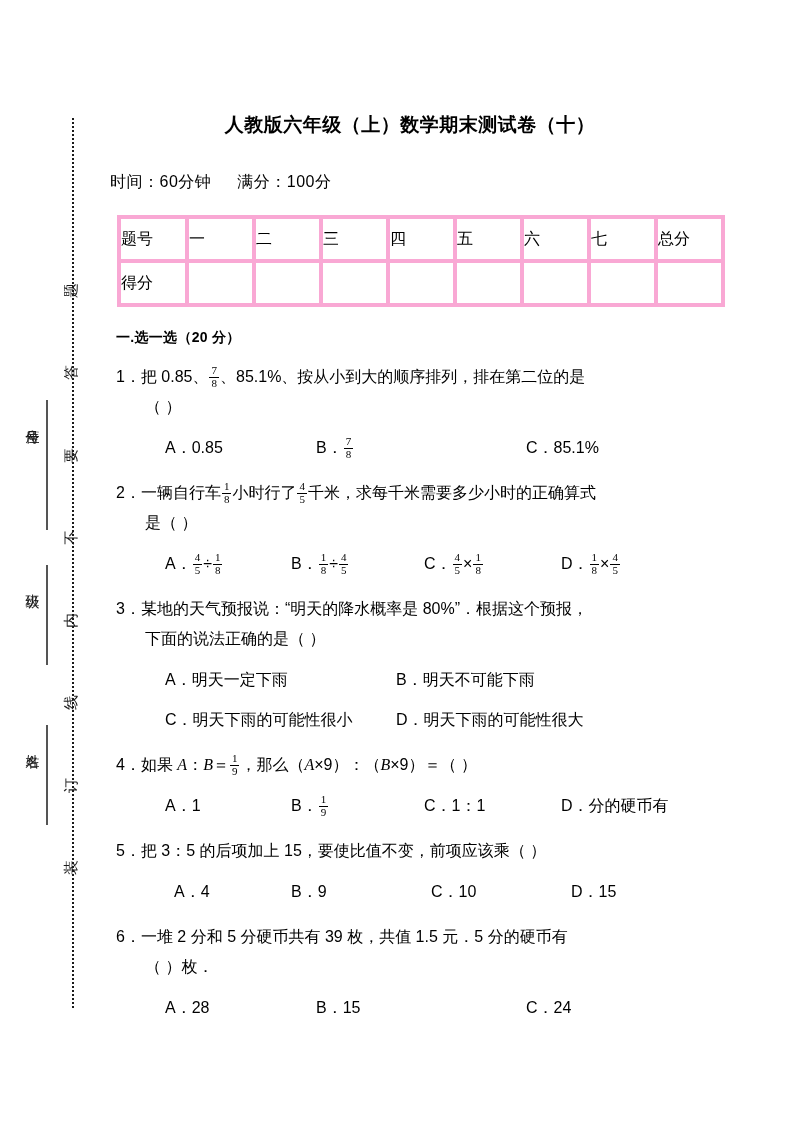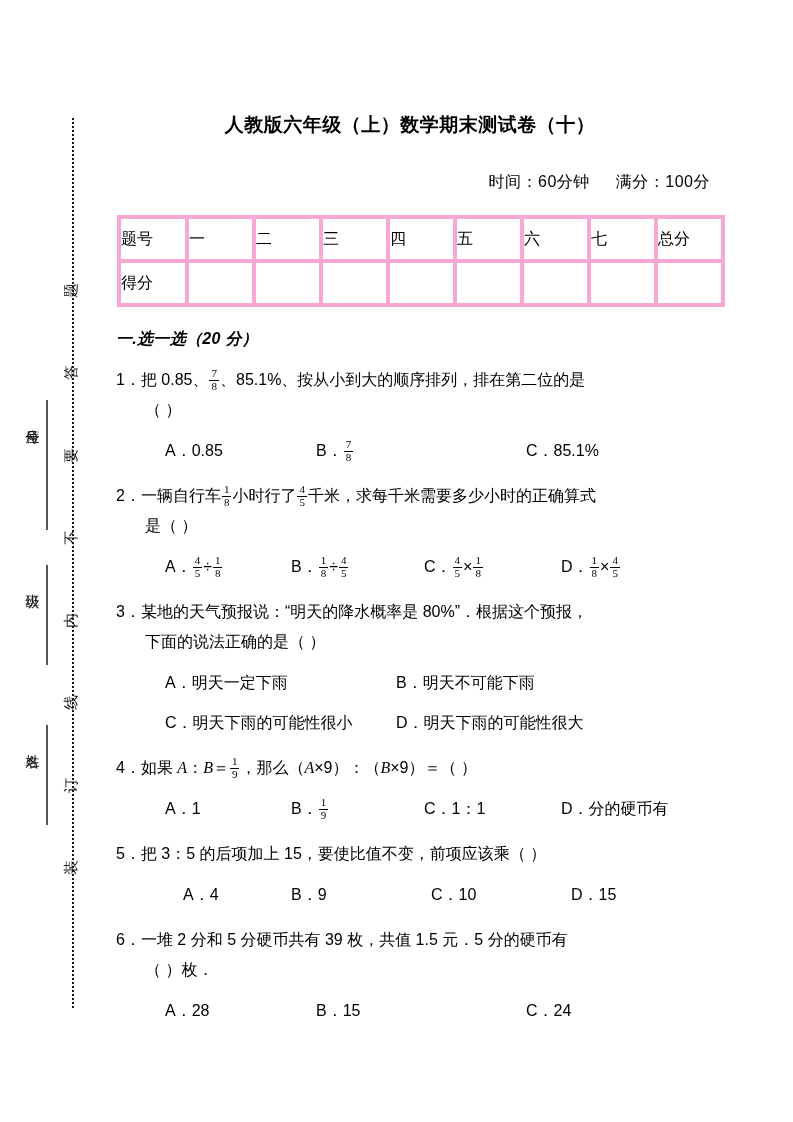--- a/index.html
+++ b/index.html
@@ -88,21 +88,21 @@
     padding-top: 100px;
     font-size: 19px;
     font-weight: bold;
     text-align: center;
     letter-spacing: 0.5px;
   }
   .doc-subtitle {
     margin: 0;
     padding-top: 22px;
     font-size: 16px;
-    text-align: right;
+    text-align: left;
     letter-spacing: 0.5px;
   }
   .subtitle-gap { display: inline-block; width: 26px; }
 
   
   .score-table-wrap {
     padding-top: 22px;
     padding-left: 7px;
   }
   table.score-table {
@@ -116,26 +116,25 @@
     text-align: left;
     vertical-align: middle;
     font-size: 16px;
     padding: 0;
   }
   table.score-table td.head-cell { width: 64px; }
   table.score-table td.col-cell { width: 63px; }
 
   
   .section-heading {
-    font-size: 16px;
+    font-size: 14px;
     font-weight: bold;
     padding-top: 22px;
     padding-left: 6px;
     letter-spacing: 0.3px;
-    font-style: italic;
   }
 
   
   .question {
     padding-left: 6px;
     padding-top: 15px;
     font-size: 16px;
     line-height: 30px;
   }
   .q-line { display: block; }
@@ -157,21 +156,21 @@
   
   .cols3 .opt:nth-child(1) { left: 29px; }
   .cols3 .opt:nth-child(2) { left: 180px; }
   .cols3 .opt:nth-child(3) { left: 390px; }
   
   .cols4 .opt:nth-child(1) { left: 29px; }
   .cols4 .opt:nth-child(2) { left: 155px; }
   .cols4 .opt:nth-child(3) { left: 288px; }
   .cols4 .opt:nth-child(4) { left: 425px; }
   
-  .cols4w .opt:nth-child(1) { left: 47px; }
+  .cols4w .opt:nth-child(1) { left: 38px; }
   .cols4w .opt:nth-child(2) { left: 155px; }
   .cols4w .opt:nth-child(3) { left: 295px; }
   .cols4w .opt:nth-child(4) { left: 435px; }
   
   .cols2 .opt:nth-child(1) { left: 29px; }
   .cols2 .opt:nth-child(2) { left: 260px; }
 
   
   .frac {
     display: inline-block;

